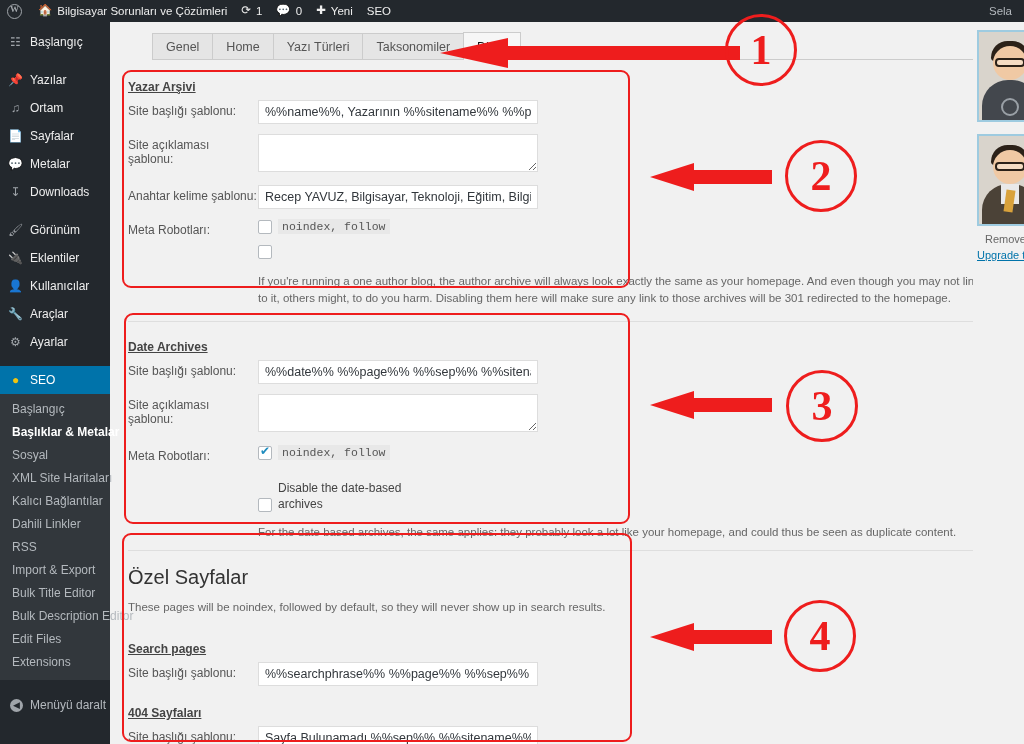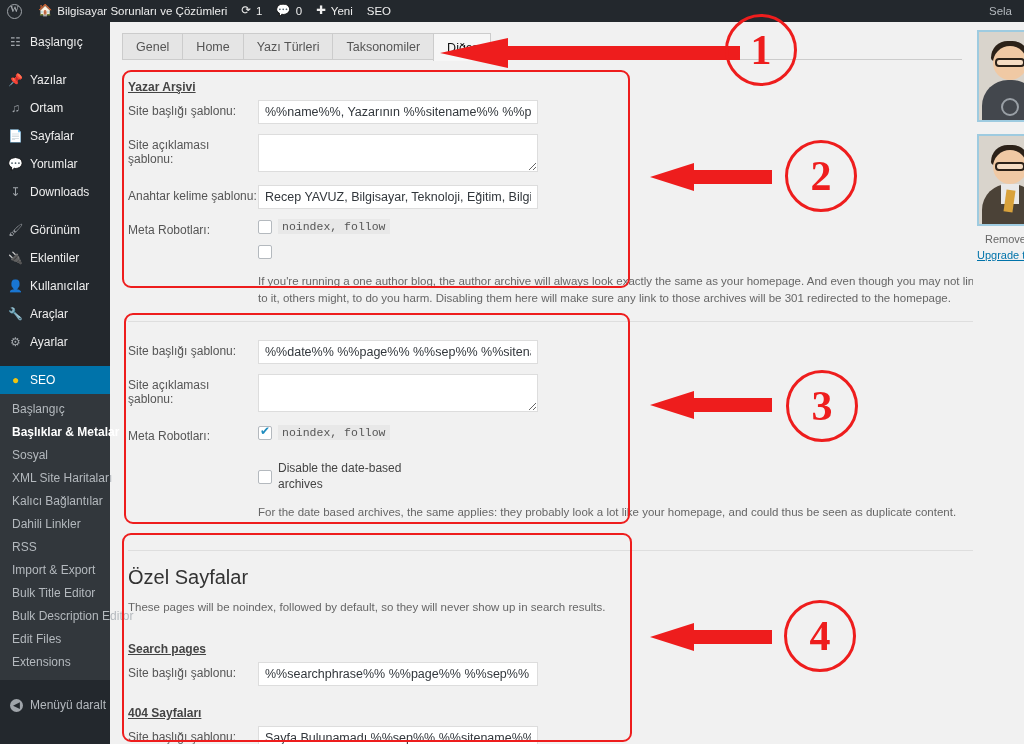--- a/index.html
+++ b/index.html
@@ -75,22 +75,22 @@
     color: #23282d; font-size: 9px; line-height: 13px; text-align: center;
   }
 
   
   .content {
     position: absolute; left: 110px; top: 22px; width: 914px; height: 722px;
     background: #f1f1f1;
   }
 
   .tabs {
-    position: absolute; left: 12px; top: 10px;
-    display: flex; align-items: center; height: 28px;
+    position: absolute; left: 42px; top: 10px;
+    display: flex; align-items: flex-end; height: 28px;
     border-bottom: 1px solid #ccc; width: 840px;
   }
   .tab {
     height: 26px; line-height: 26px; padding: 0 13px;
     font-size: 12.5px; color: #555;
     background: #e5e5e5; border: 1px solid #ccc; border-bottom: none;
     margin-right: -1px;
   }
   .tab.active { background: #f6f6f6; color: #111; height: 28px; line-height: 28px; position: relative; top: 1px; }
 
@@ -105,21 +105,21 @@
   .fld input[type=text] {
     width: 280px; height: 24px; padding: 2px 6px;
     border: 1px solid #ddd; background: #fff; color: #32373c;
     font-family: "Liberation Sans", sans-serif; font-size: 12.5px;
   }
   .fld textarea {
     width: 280px; height: 38px; padding: 3px 6px;
     border: 1px solid #ddd; background: #fff; resize: vertical;
     font-family: "Liberation Sans", sans-serif; font-size: 12.5px;
   }
-  .cbrow { display: flex; align-items: center; gap: 6px; margin-bottom: 7px; }
+  .cbrow { display: flex; align-items: flex-end; gap: 6px; margin-bottom: 7px; }
   .cbox {
     width: 14px; height: 14px; flex: 0 0 14px; margin-top: 1px;
     border: 1px solid #b4b9be; background: #fff; border-radius: 2px;
     position: relative;
   }
   .cbox.checked::after {
     content: "\2714"; position: absolute; left: 1px; top: -3px;
     font-size: 12px; color: #1e8cbe; line-height: 14px;
   }
   .code-lbl {
@@ -204,21 +204,21 @@
     <div class="menu-row">
       <span class="mi">♫</span>
       <span>Ortam</span>
     </div>
     <div class="menu-row">
       <span class="mi">📄</span>
       <span>Sayfalar</span>
     </div>
     <div class="menu-row">
       <span class="mi">💬</span>
-      <span>Yorumlar</span>
+      <span>Metalar</span>
     </div>
     <div class="menu-row">
       <span class="mi">↧</span>
       <span>Downloads</span>
     </div>
     <div class="menu-row sep-top">
       <span class="mi">🖌</span>
       <span>Görünüm</span>
     </div>
     <div class="menu-row">
@@ -308,20 +308,21 @@
             <span class="cbox"></span>
           </div>
           <div class="helptext" style="margin-top:14px;width:722px">If you're running a one author blog, the author archive will always look exactly the same as your homepage. And even though you may not link to it, others might, to do you harm. Disabling them here will make sure any link to those archives will be 301 redirected to the homepage.</div>
         </div>
       </div>
     </div>
 
     <div class="divider" style="position:absolute;left:18px;top:299px;width:845px"></div>
 
     <div class="panel" style="top:318px">
+      <div class="sect-title">Date Archives</div>
 
       <div class="row">
         <div class="lbl">Site başlığı şablonu:</div>
         <div class="fld">
           <input type="text" value="%%date%% %%page%% %%sep%% %%sitename%%" style="">
         </div>
       </div>
 
       <div class="row">
         <div class="lbl">Site açıklaması şablonu:</div>

